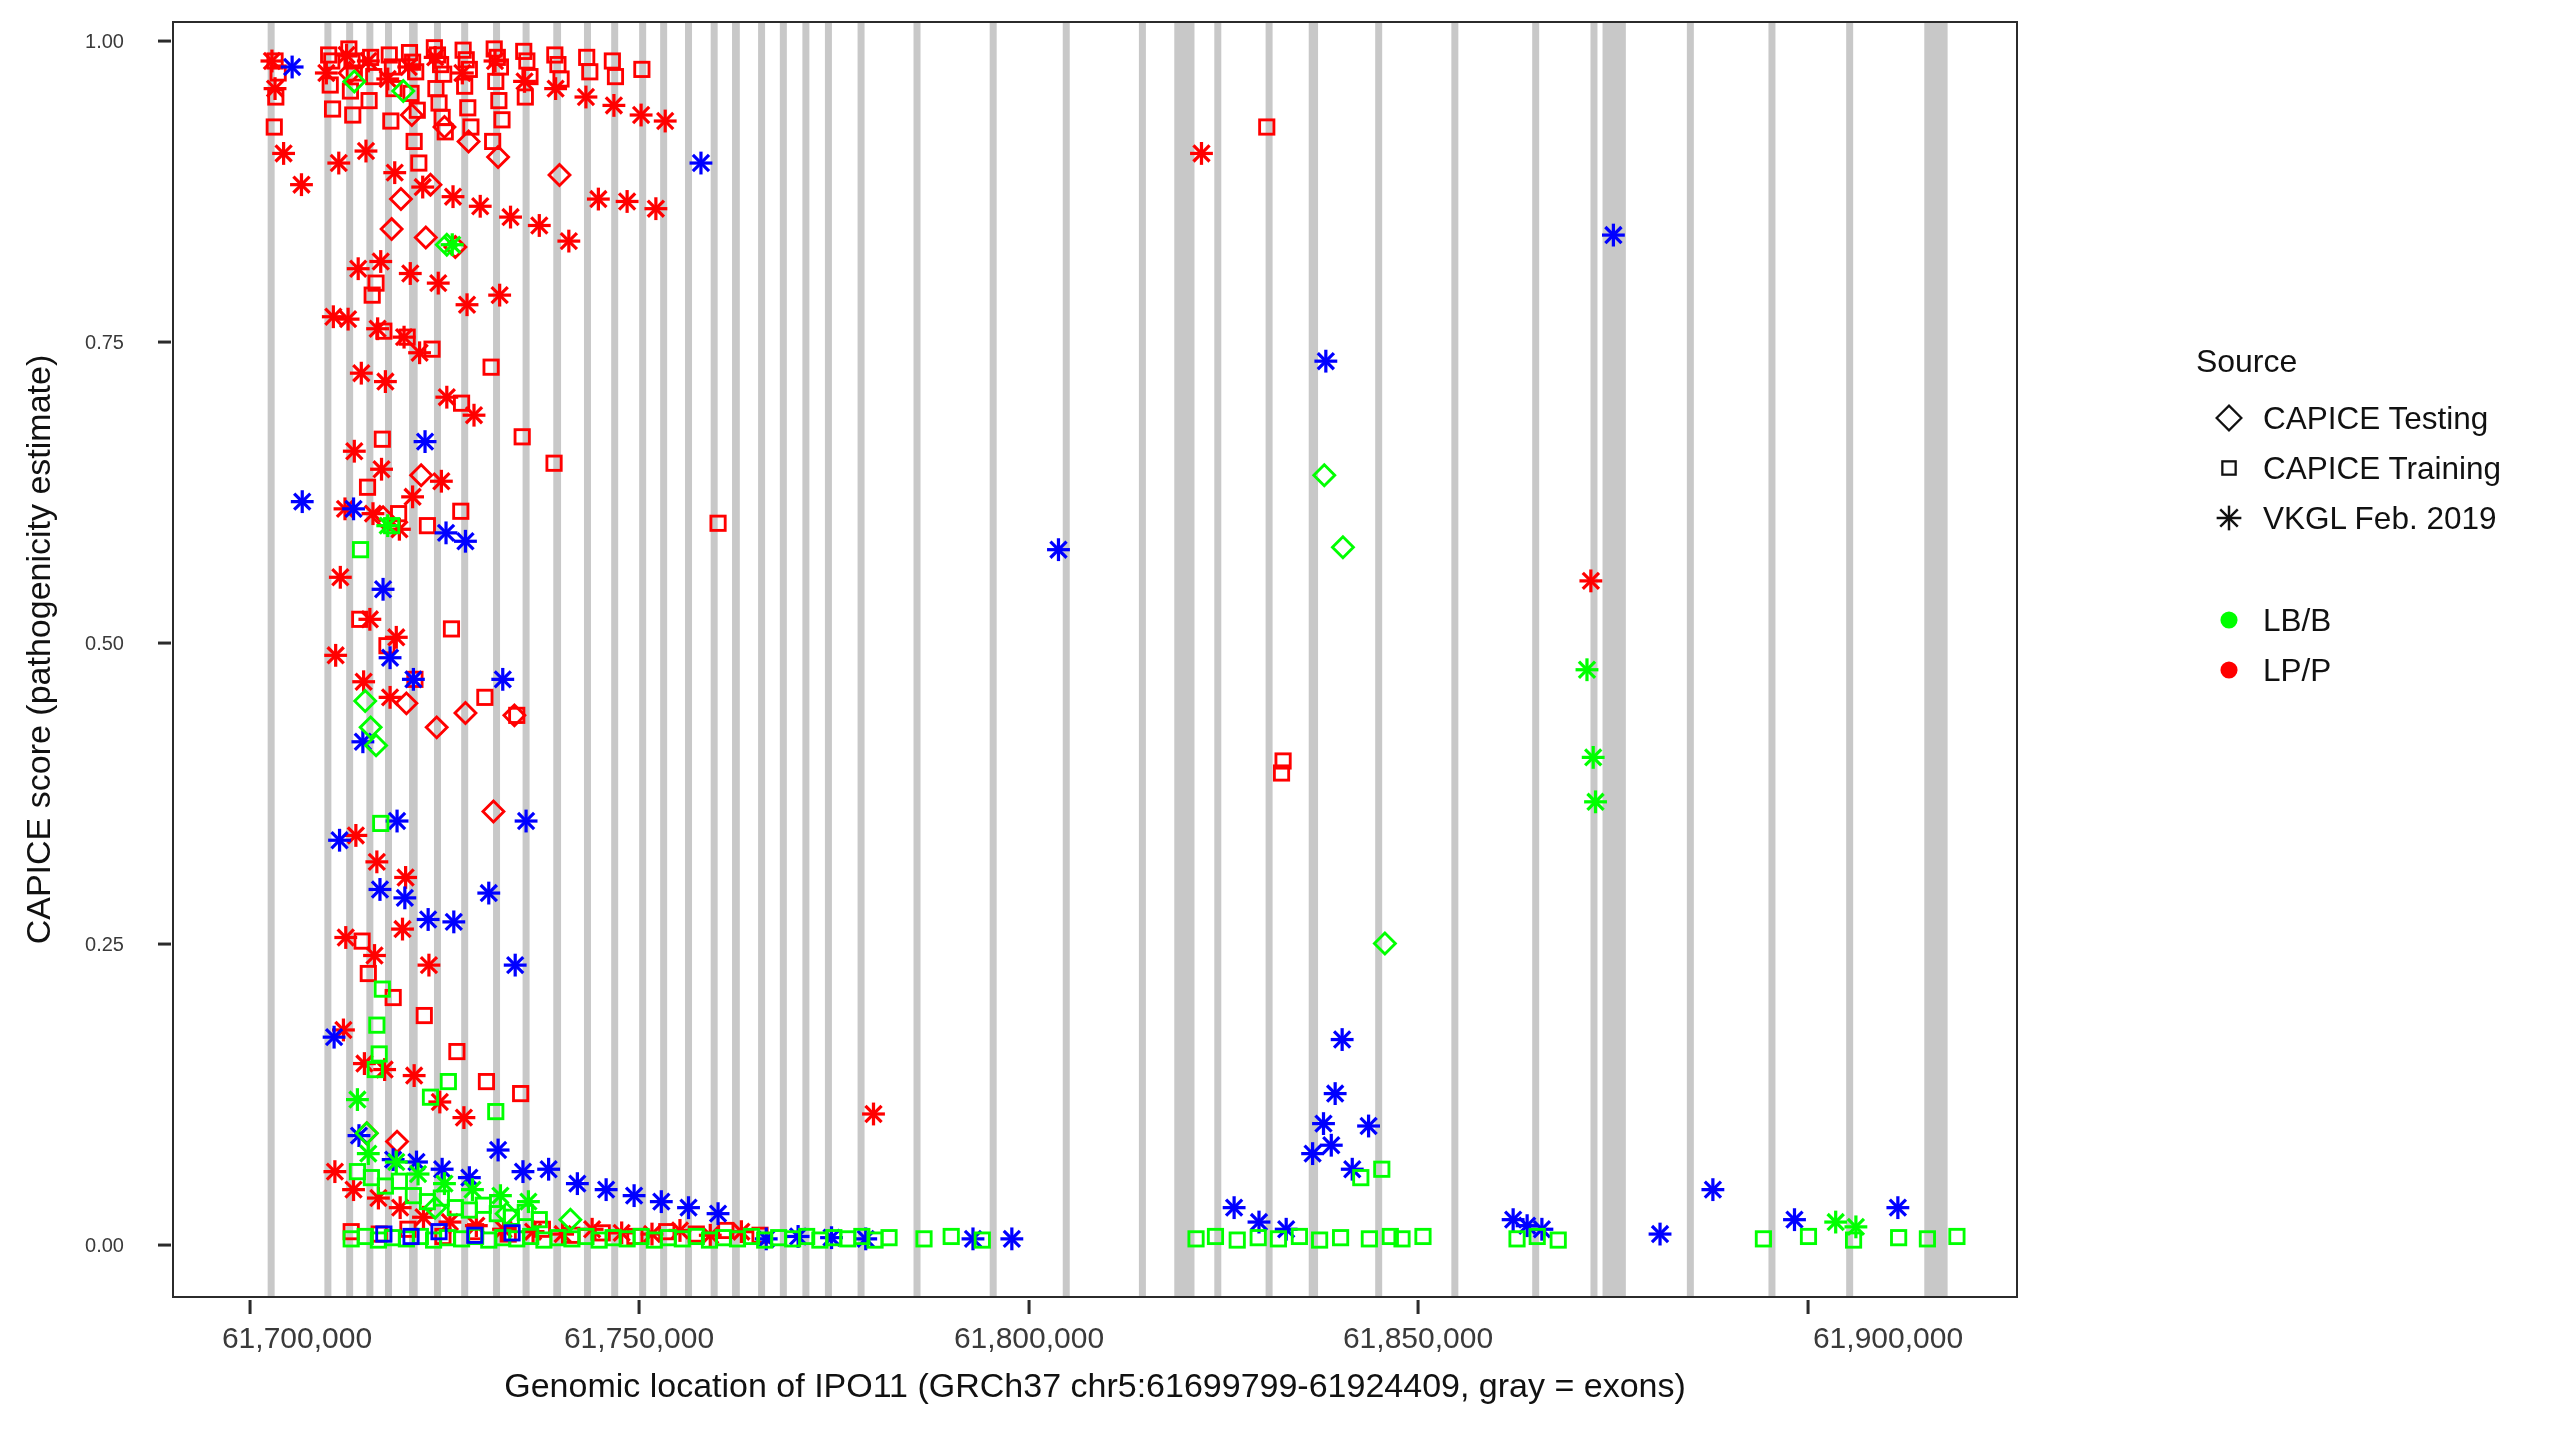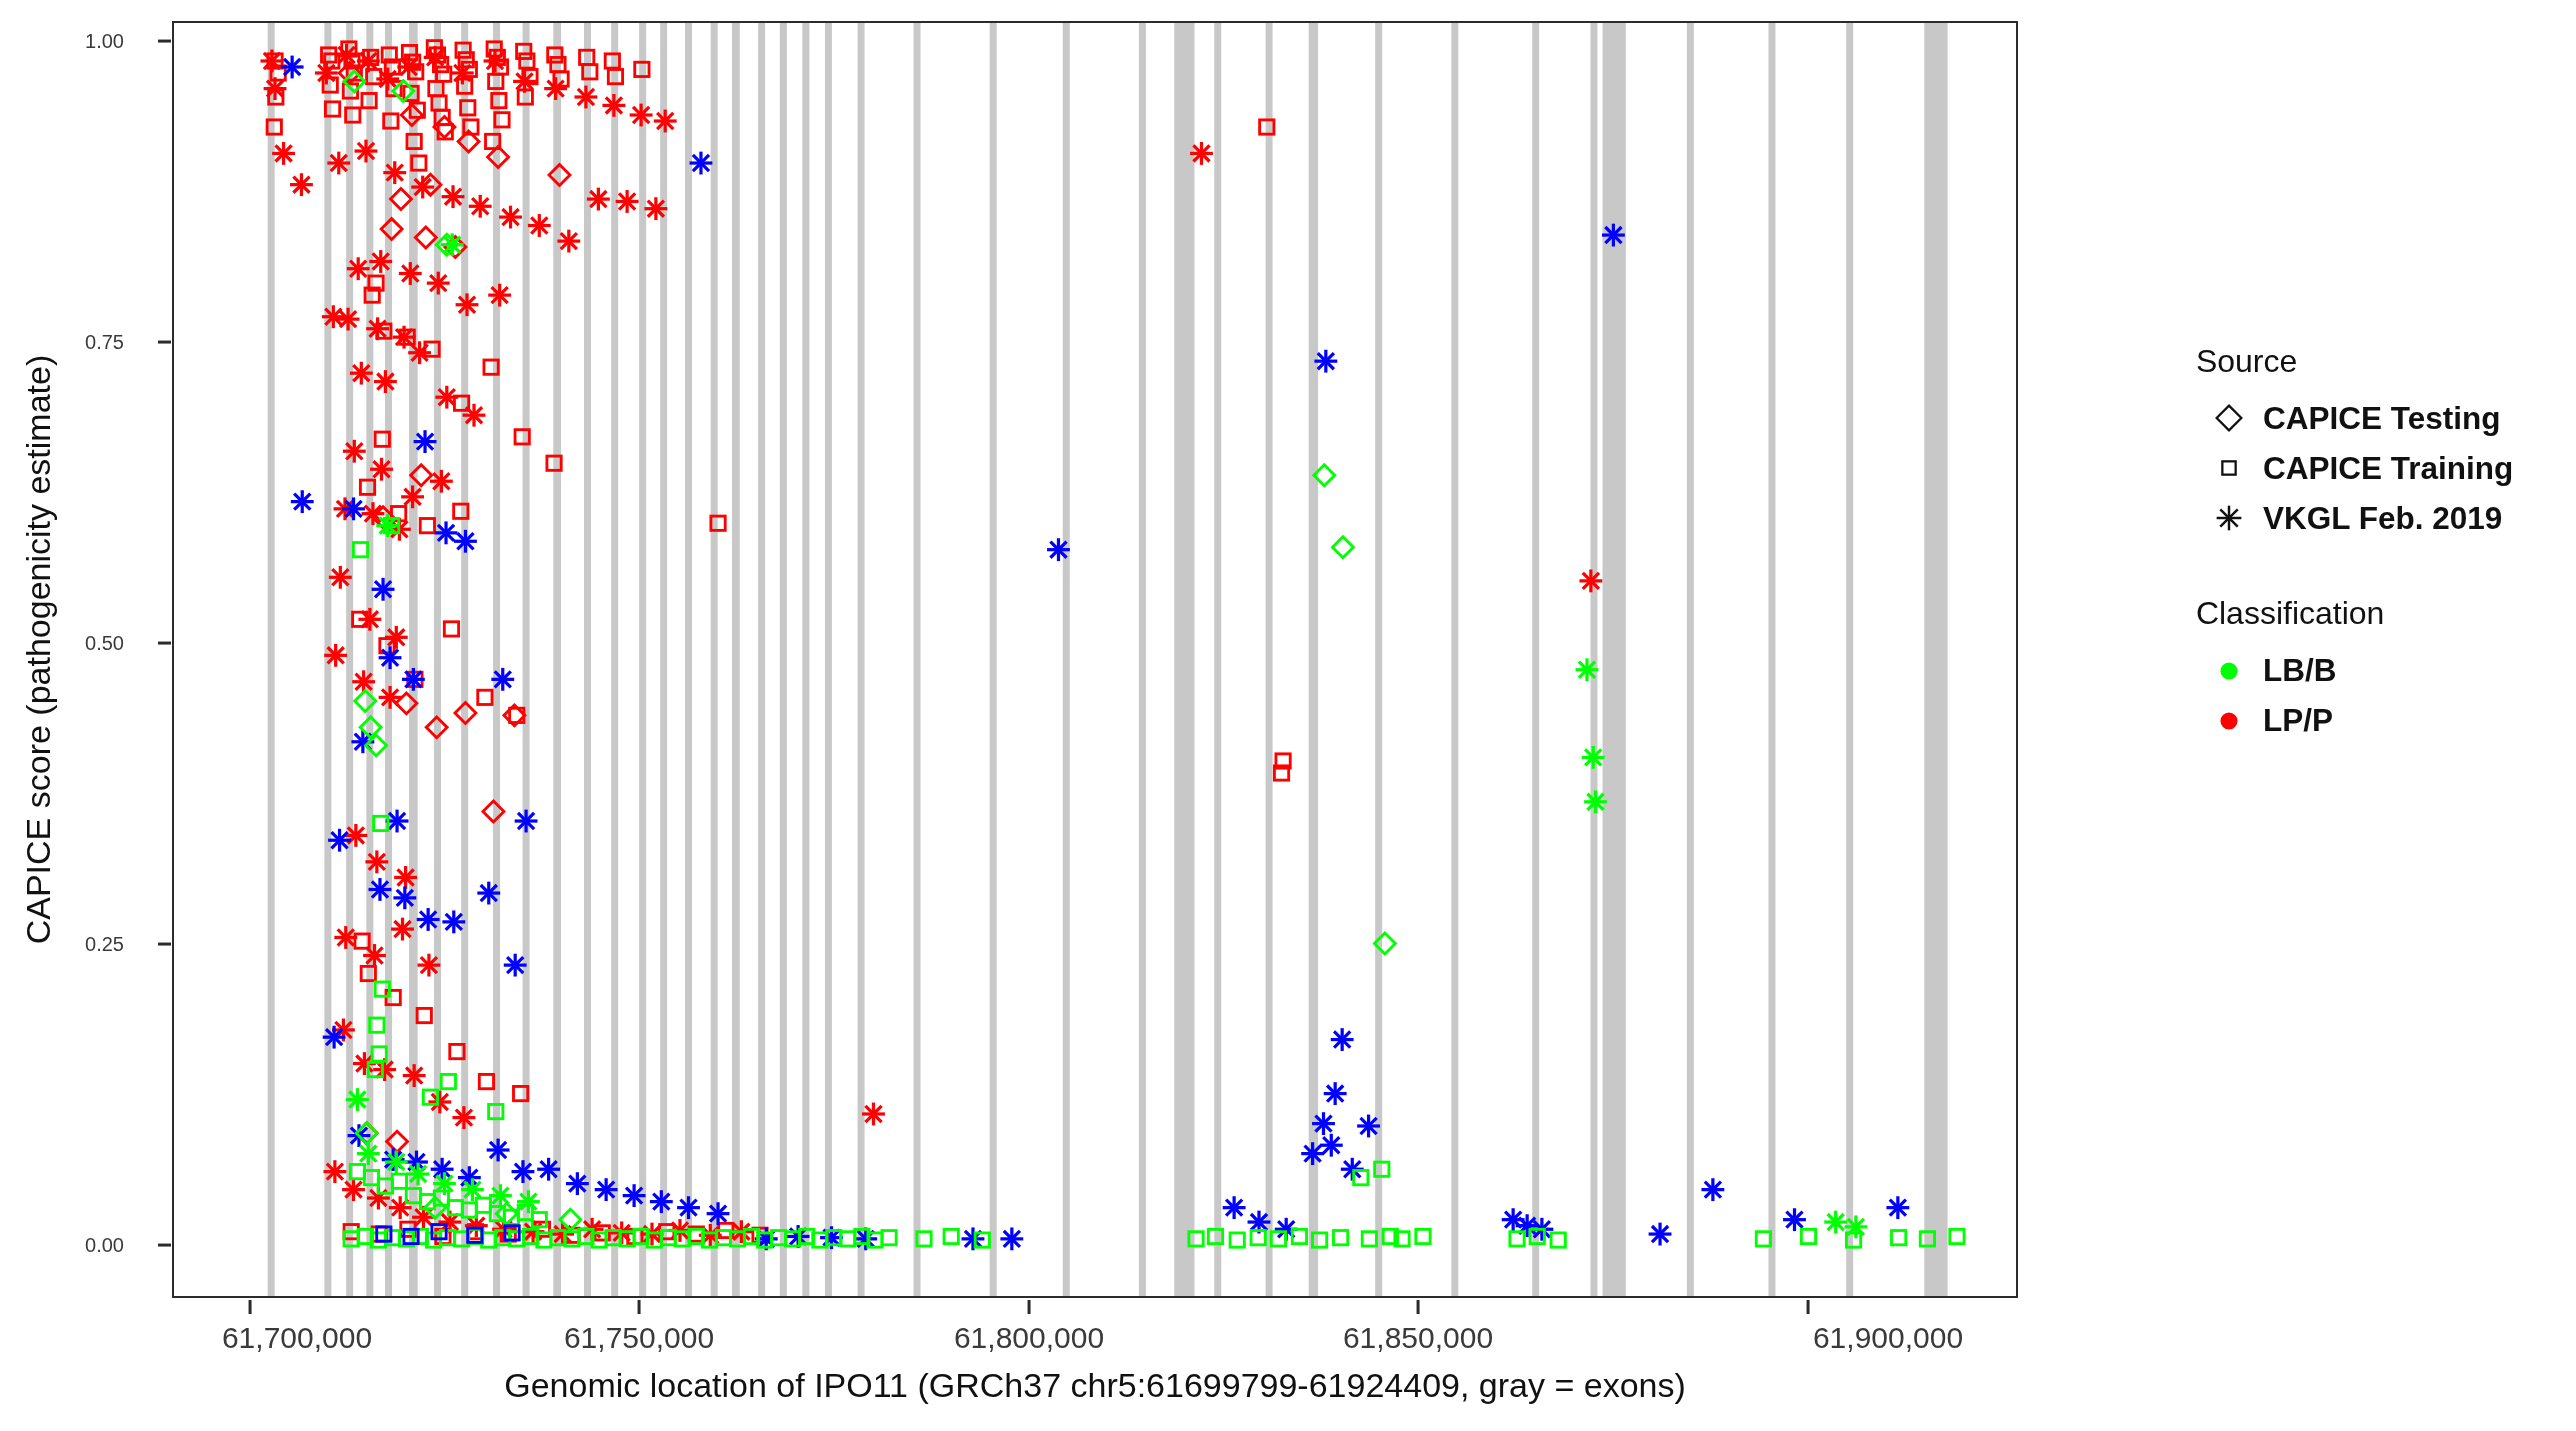--- a/index.html
+++ b/index.html
@@ -26,21 +26,21 @@
        font-size:30px;color:#3a3a3a;white-space:nowrap;}
   #xtitle{position:absolute;left:172px;top:1366px;width:1846px;text-align:center;
        font-size:34px;color:#111;white-space:nowrap;}
 
   
   #legend{position:absolute;left:2194px;top:343px;width:363px;}
   .legend-title{font-size:32px;color:#111;margin:0 0 13.4px 1.9px;}
   .legend-block{margin-bottom:52px;}
   .legend-row{display:flex;align-items:center;height:50px;}
   .legend-key{width:69px;display:flex;align-items:center;justify-content:center;flex:0 0 69px;}
-  .legend-text{font-size:31.5px;color:#111;white-space:nowrap;font-weight:bold;}
+  .legend-text{font-size:31.5px;color:#111;white-space:nowrap;}
 </style>
 </head>
 <body>
 <div id="root">
 
 <div id="ylabels">
       <div class="ytick-label" style="top: 1245px;">0.00</div>
       <div class="ytick-label" style="top: 944px;">0.25</div>
       <div class="ytick-label" style="top: 643px;">0.50</div>
       <div class="ytick-label" style="top: 342px;">0.75</div>
@@ -1057,21 +1057,20 @@
             <line x1="10.8" y1="10.8" x2="29.2" y2="29.2"></line>
                 <line x1="29.2" y1="10.8" x2="10.8" y2="29.2"></line>
           </g>
         </svg>
       </span>
       <span class="legend-text">VKGL Feb. 2019</span>
     </div>
   </div>
 
   <div class="legend-block">
-    <div class="legend-title">Classification</div>
     <div class="legend-row">
       <span class="legend-key">
         <svg width="38" height="38" viewBox="0 0 40 40">
               <circle cx="20" cy="20" r="9" fill="#00FF00"></circle>
             </svg>
       </span>
       <span class="legend-text">LB/B</span>
     </div>
     <div class="legend-row">
       <span class="legend-key">

